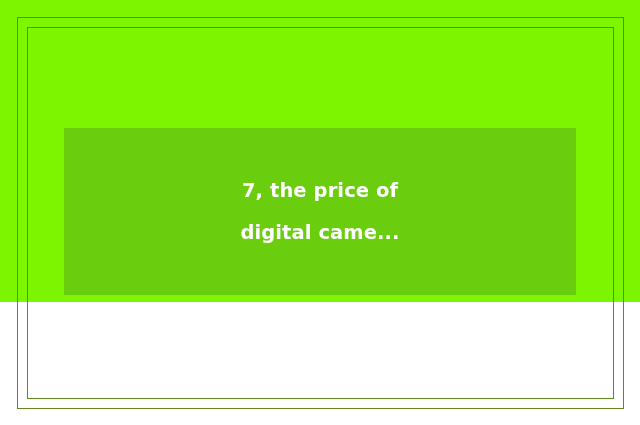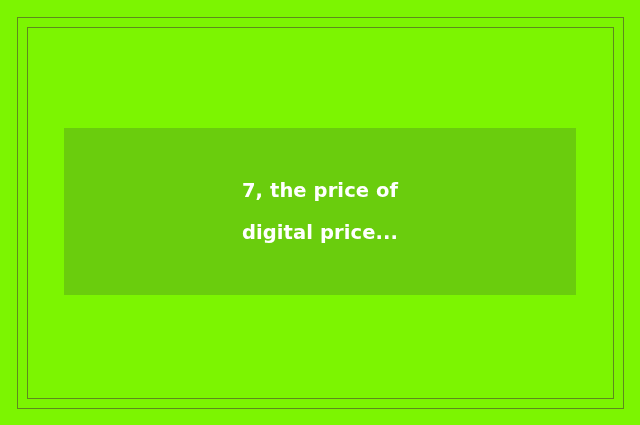--- a/index.html
+++ b/index.html
@@ -11,21 +11,21 @@
     width: 640px;
     height: 425px;
     overflow: hidden;
     font-family: "DejaVu Sans", sans-serif;
   }
 
   
   #card-canvas {
     position: relative;
     width: 640px;
-    height: 425px;
+    height: 302px;
     background: #7cf501;
     box-sizing: border-box;
   }
 
   
   .frame {
     position: absolute;
     border: 1px solid #5e8a1e;
     box-sizing: border-box;
     pointer-events: none;
@@ -77,17 +77,17 @@
 <body>
 
 <div id="card-canvas">
 
   <div class="frame" id="frame-outer"></div>
   <div class="frame" id="frame-inner"></div>
 
   <div id="quote-panel">
     <p id="quote-text">
       <span class="quote-line">7, the price of</span>
-      <span class="quote-line">digital price...</span>
+      <span class="quote-line">digital came...</span>
     </p>
   </div>
 
 </div>
 
 </body></html>

